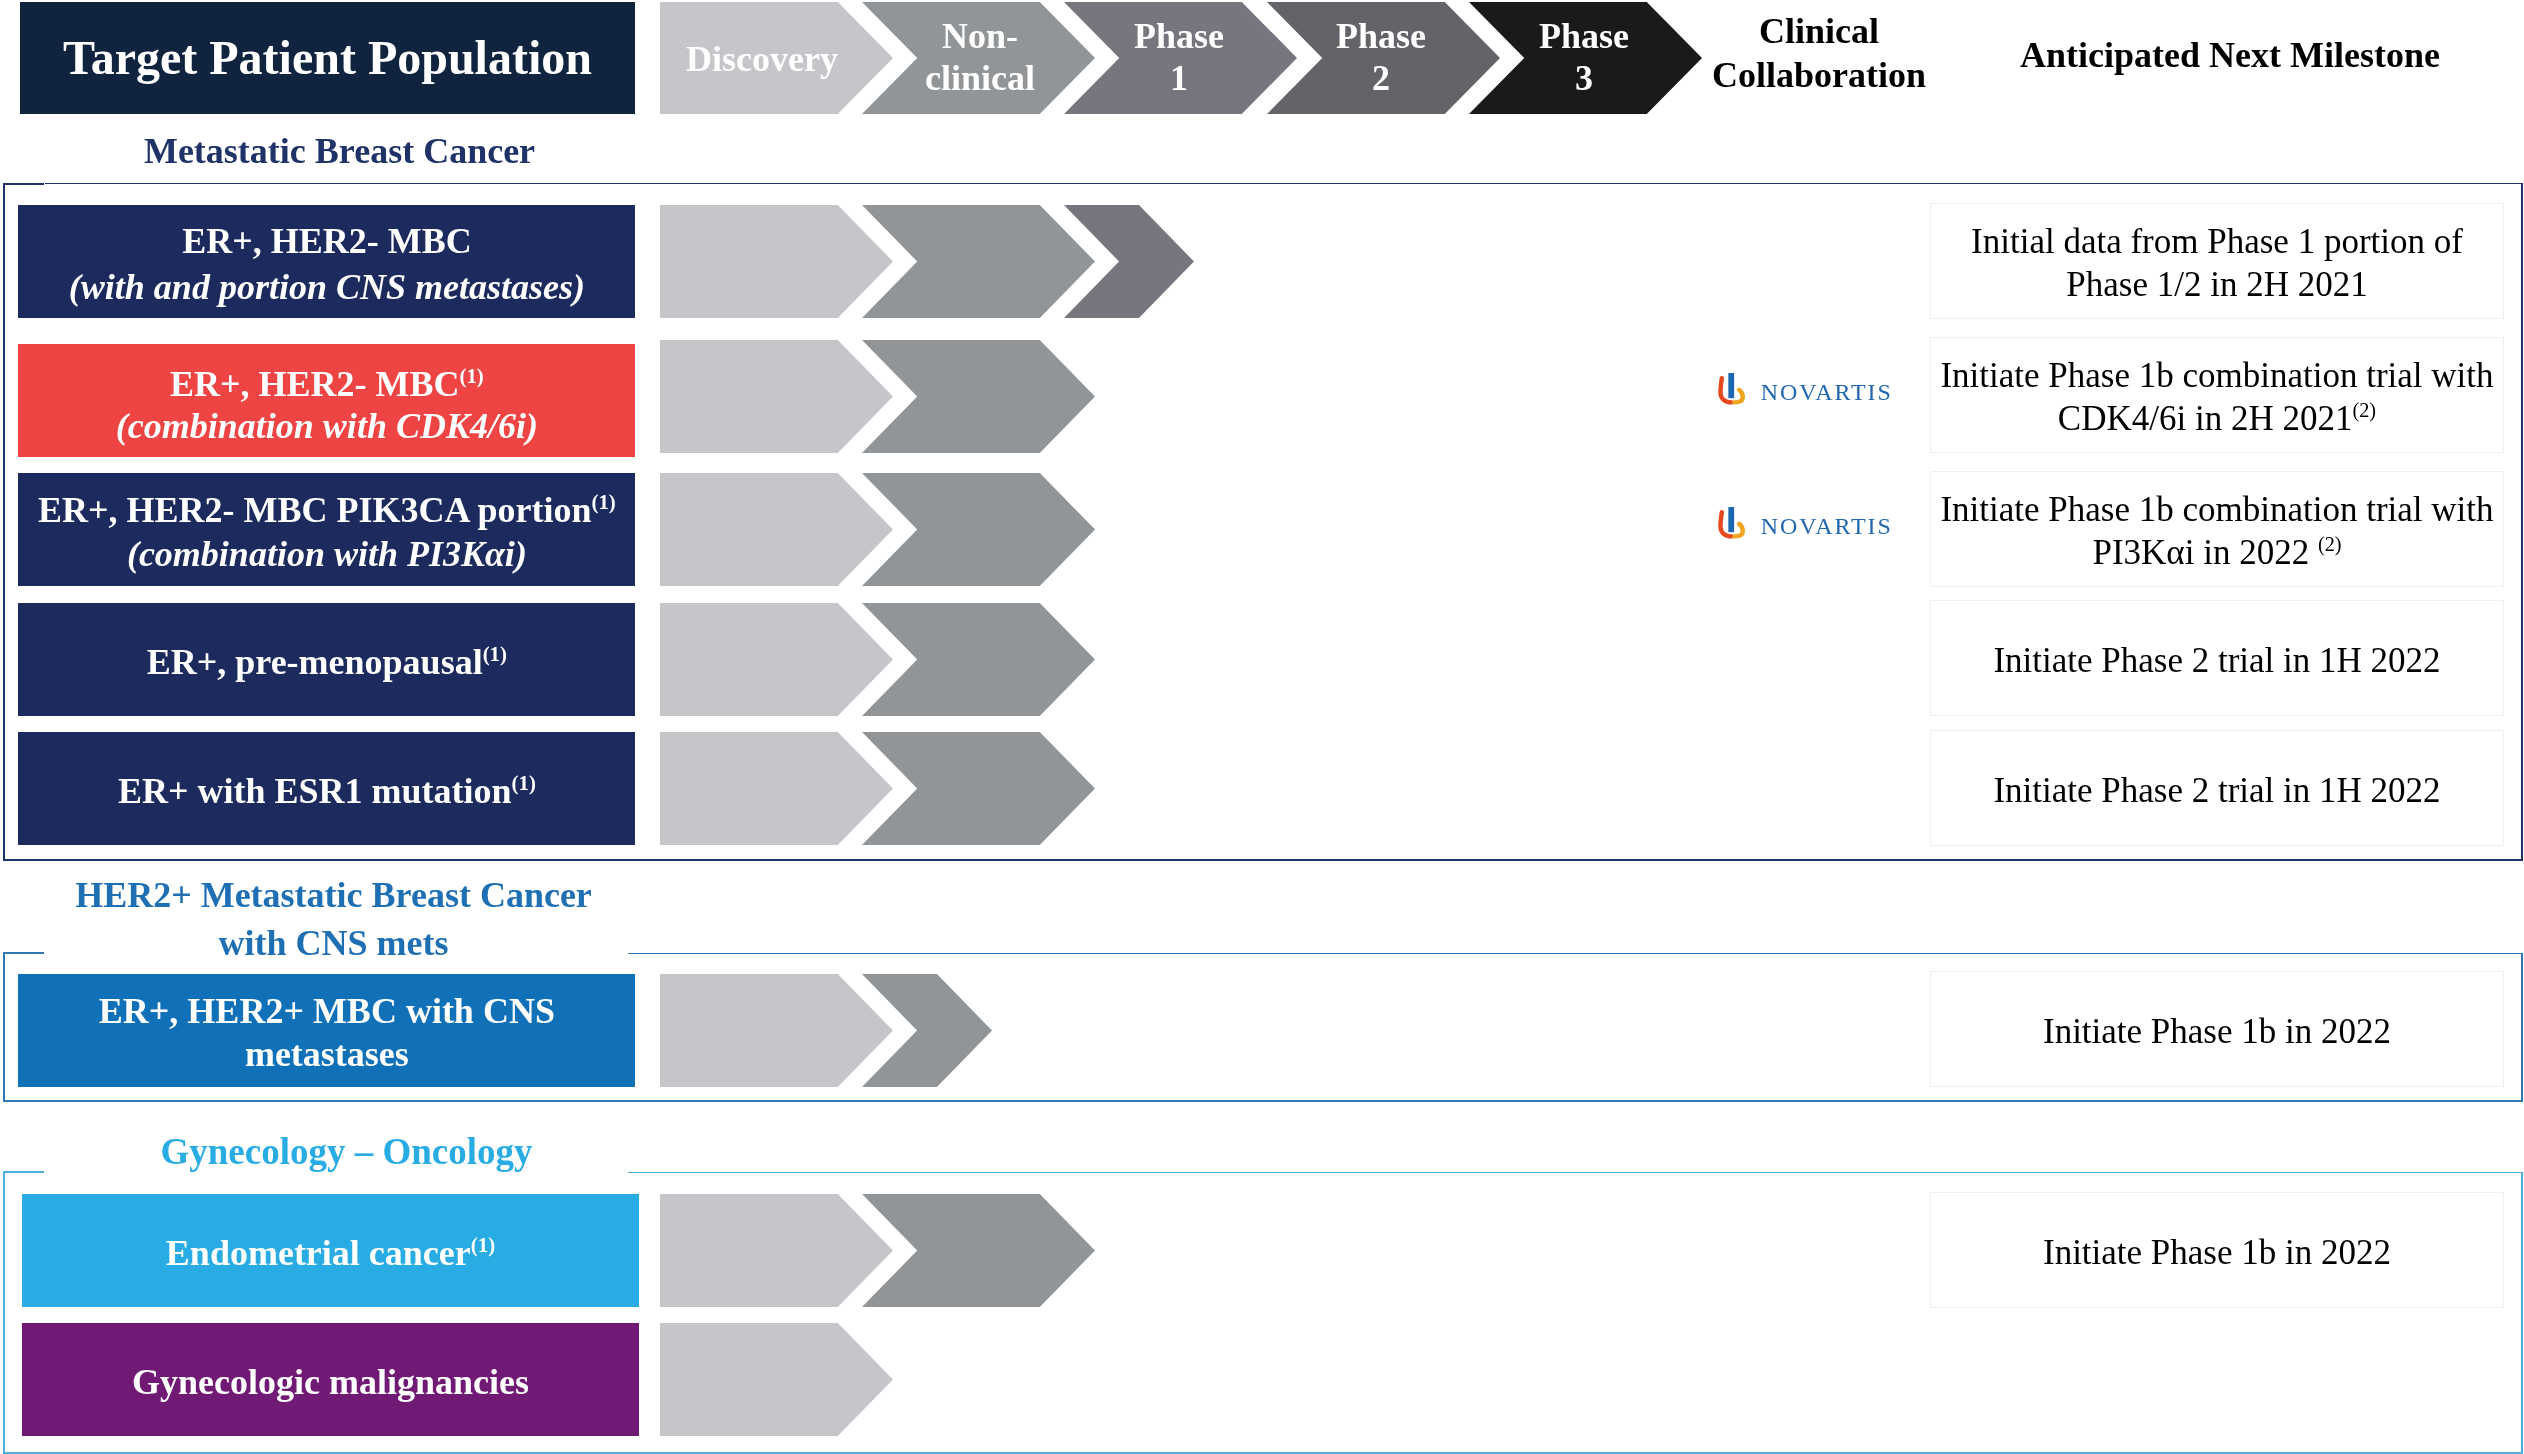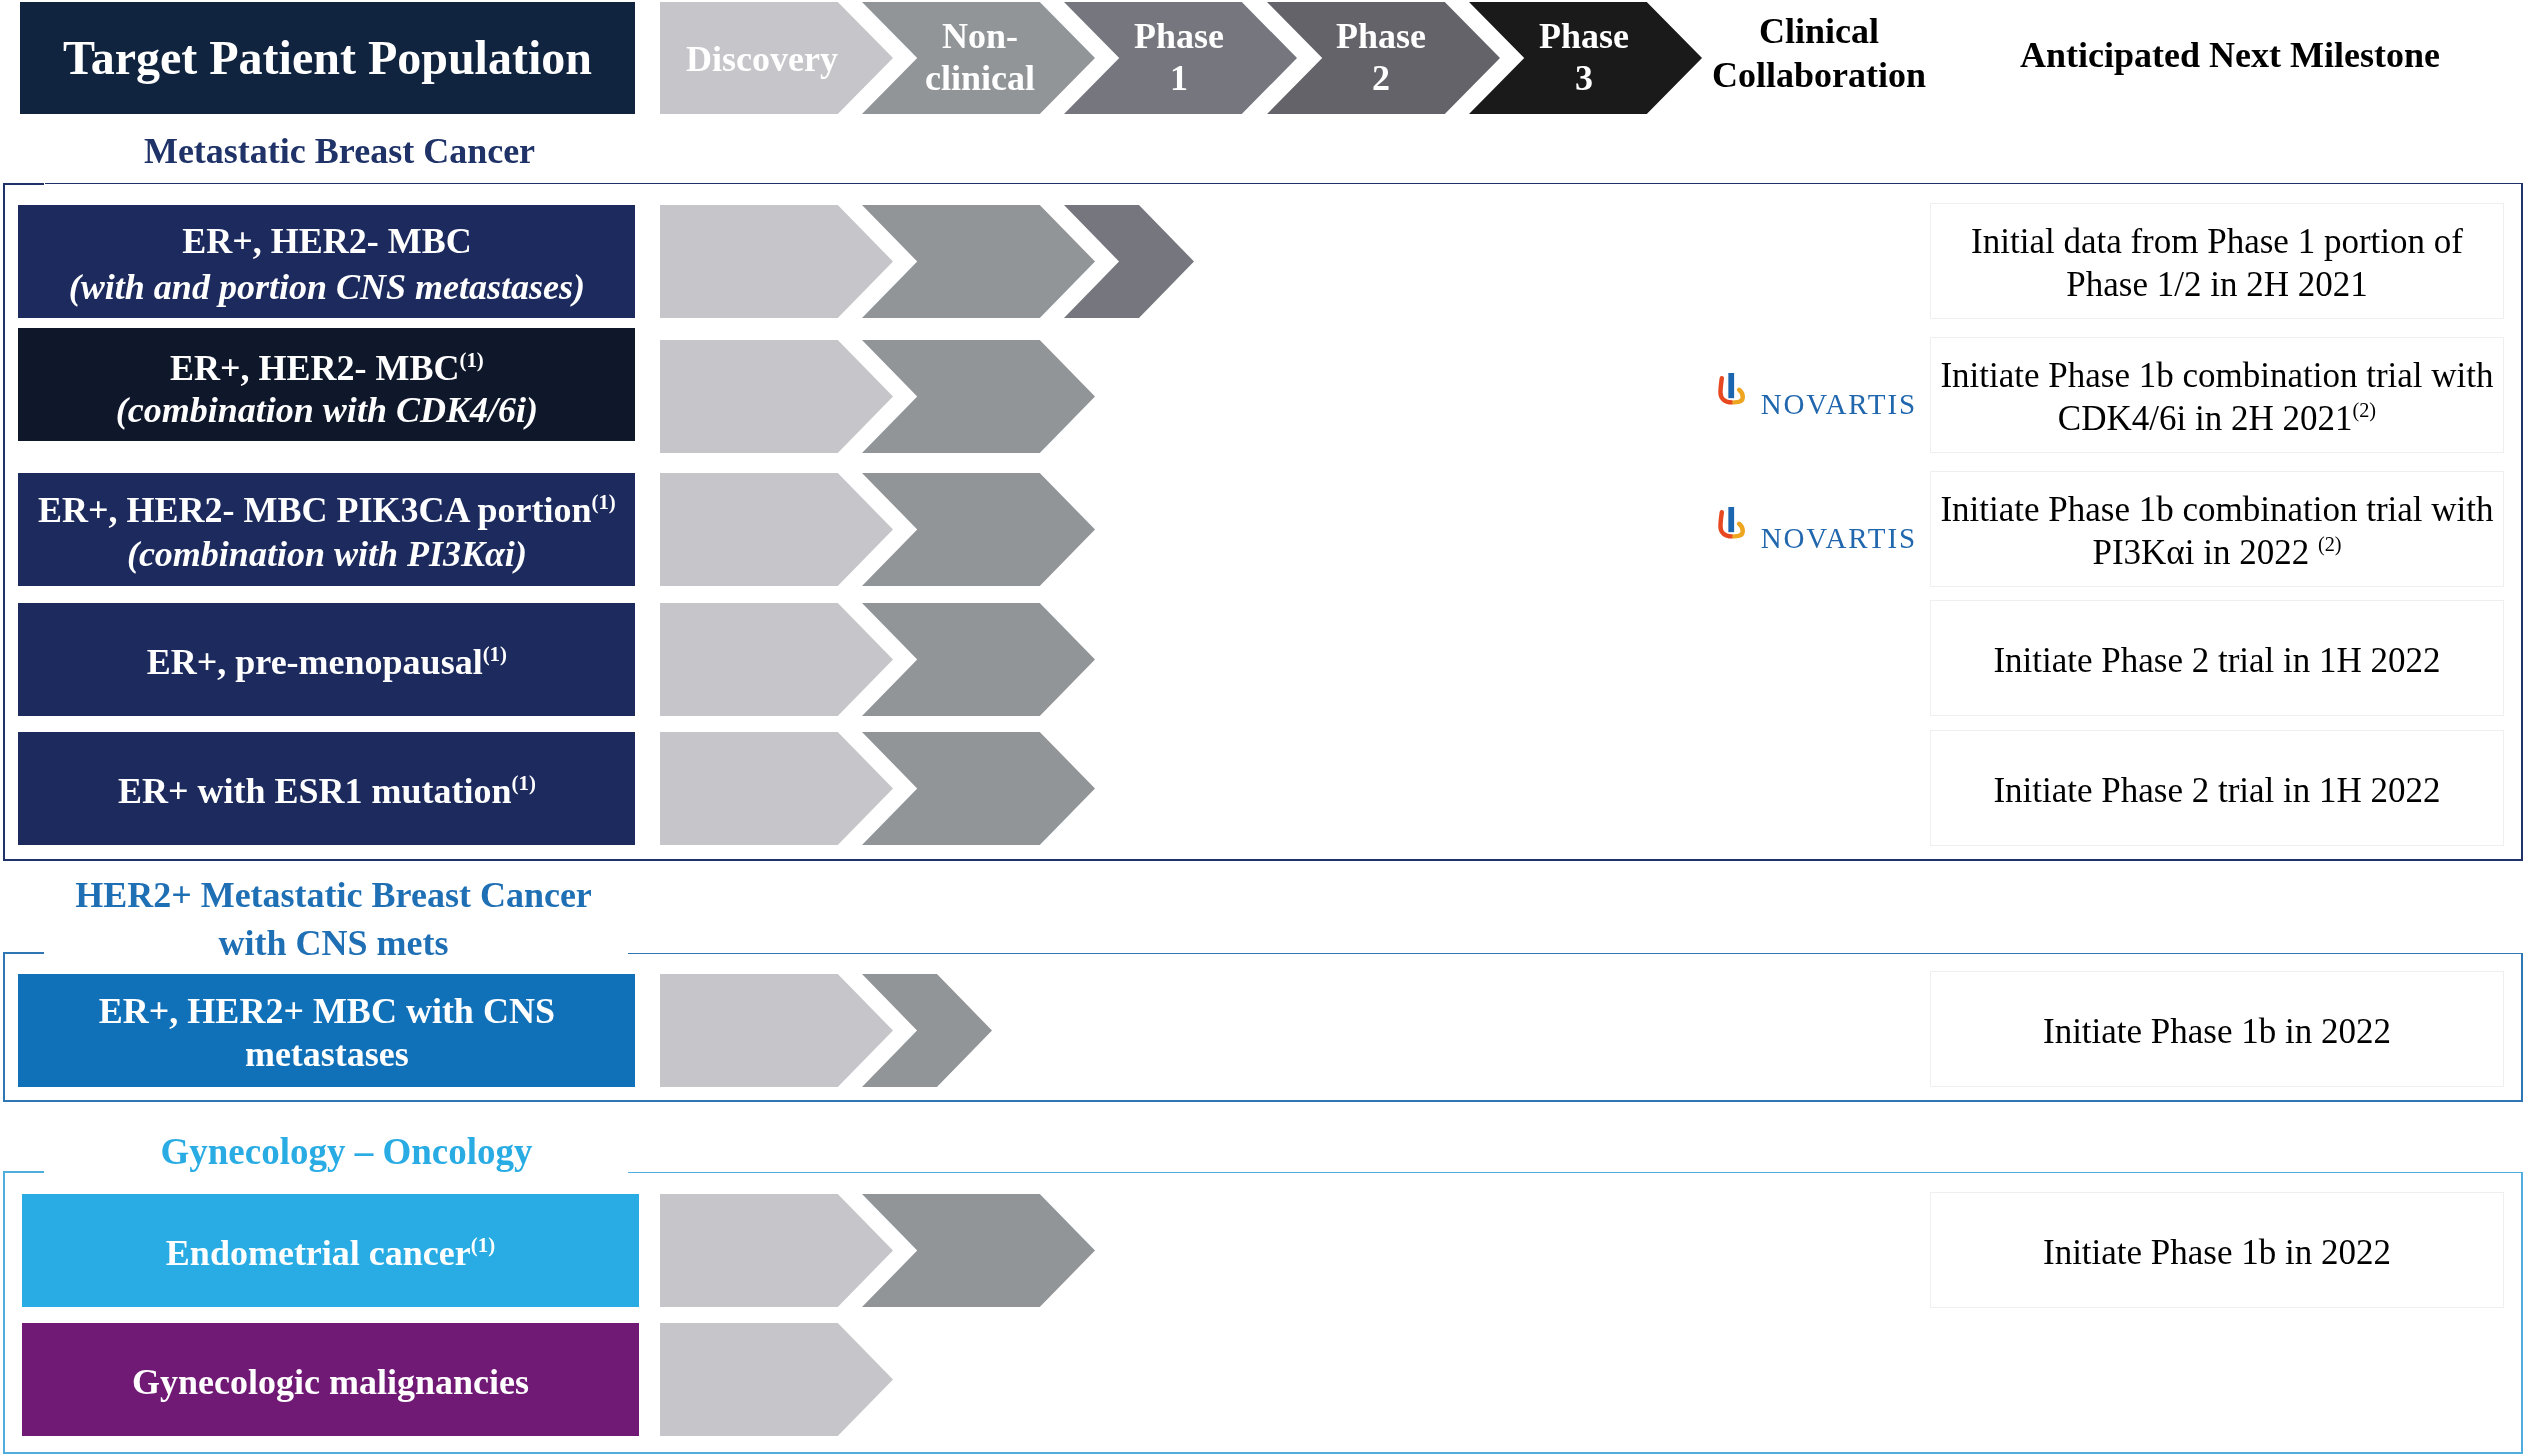--- a/index.html
+++ b/index.html
@@ -24,21 +24,21 @@
 .rowbox .sub-italic{font-style:italic}
 
 .ms{position:absolute;box-sizing:border-box;border:1px solid #EFEFEF;
     display:flex;align-items:center;justify-content:center;text-align:center;
     font-size:35px;line-height:43px;color:#000;padding-top:4px}
 .ms>div>div{white-space:nowrap}
 sup{font-size:0.58em;vertical-align:super;line-height:0}
 
 .nov{position:absolute;display:flex;align-items:flex-start}
 .nov-flame{display:block;flex:none}
-.nov-word{color:#2167AE;font-size:29px;letter-spacing:1.9px;margin-left:15.7px;margin-top:17px;
+.nov-word{color:#2167AE;font-size:24px;letter-spacing:1.9px;margin-left:15.7px;margin-top:7px;
           white-space:nowrap;line-height:1}
 </style>
 </head>
 <body>
 
 <div class="hdr-band" style="left:20px;top:1.6px;width:615px;height:112px;background:#11243F">
     <span>Target Patient Population</span>
   </div>
 <svg class="arrow" style="left:660px;top:1.6px;width:233px;height:112px" viewBox="0 0 443 214" preserveAspectRatio="none">
     <polygon points="0,0 338,0 443,107 338,214 0,214" fill="#C5C5CA"></polygon>
@@ -103,21 +103,21 @@
   </svg>
 <svg class="arrow" style="left:1064px;top:205px;width:130px;height:113px" viewBox="0 0 248 215" preserveAspectRatio="none">
     <polygon points="0,0 143,0 248,107.5 143,215 0,215 105,107.5" fill="#76767E"></polygon>
   </svg>
 <div class="ms" style="left:1930px;top:203px;width:574px;height:116px">
     <div>
       <div><span>Initial data from Phase 1 portion of</span></div>
       <div><span>Phase 1/2 in 2H 2021</span></div>
     </div>
   </div>
-<div class="rowbox" style="left:18.4px;top:328px;width:617px;height:113px;background:#0f172a;line-height:42px;padding-top:8px">
+<div class="rowbox" style="left:18.4px;top:344px;width:617px;height:113px;background:#ef4444;line-height:42px;padding-top:8px">
     <div><span>ER+, HER2- MBC</span><sup>(1)</sup></div>
     <div class="sub-italic">(combination with CDK4/6i)</div>
   </div>
 <svg class="arrow" style="left:660px;top:340px;width:233px;height:113px" viewBox="0 0 443 215" preserveAspectRatio="none">
     <polygon points="0,0 338,0 443,107.5 338,215 0,215" fill="#C5C5CA"></polygon>
   </svg>
 <svg class="arrow" style="left:862px;top:340px;width:233px;height:113px" viewBox="0 0 443 215" preserveAspectRatio="none">
     <polygon points="0,0 338,0 443,107.5 338,215 0,215 105,107.5" fill="#919598"></polygon>
   </svg>
 <div class="ms" style="left:1930px;top:337px;width:574px;height:116px">

